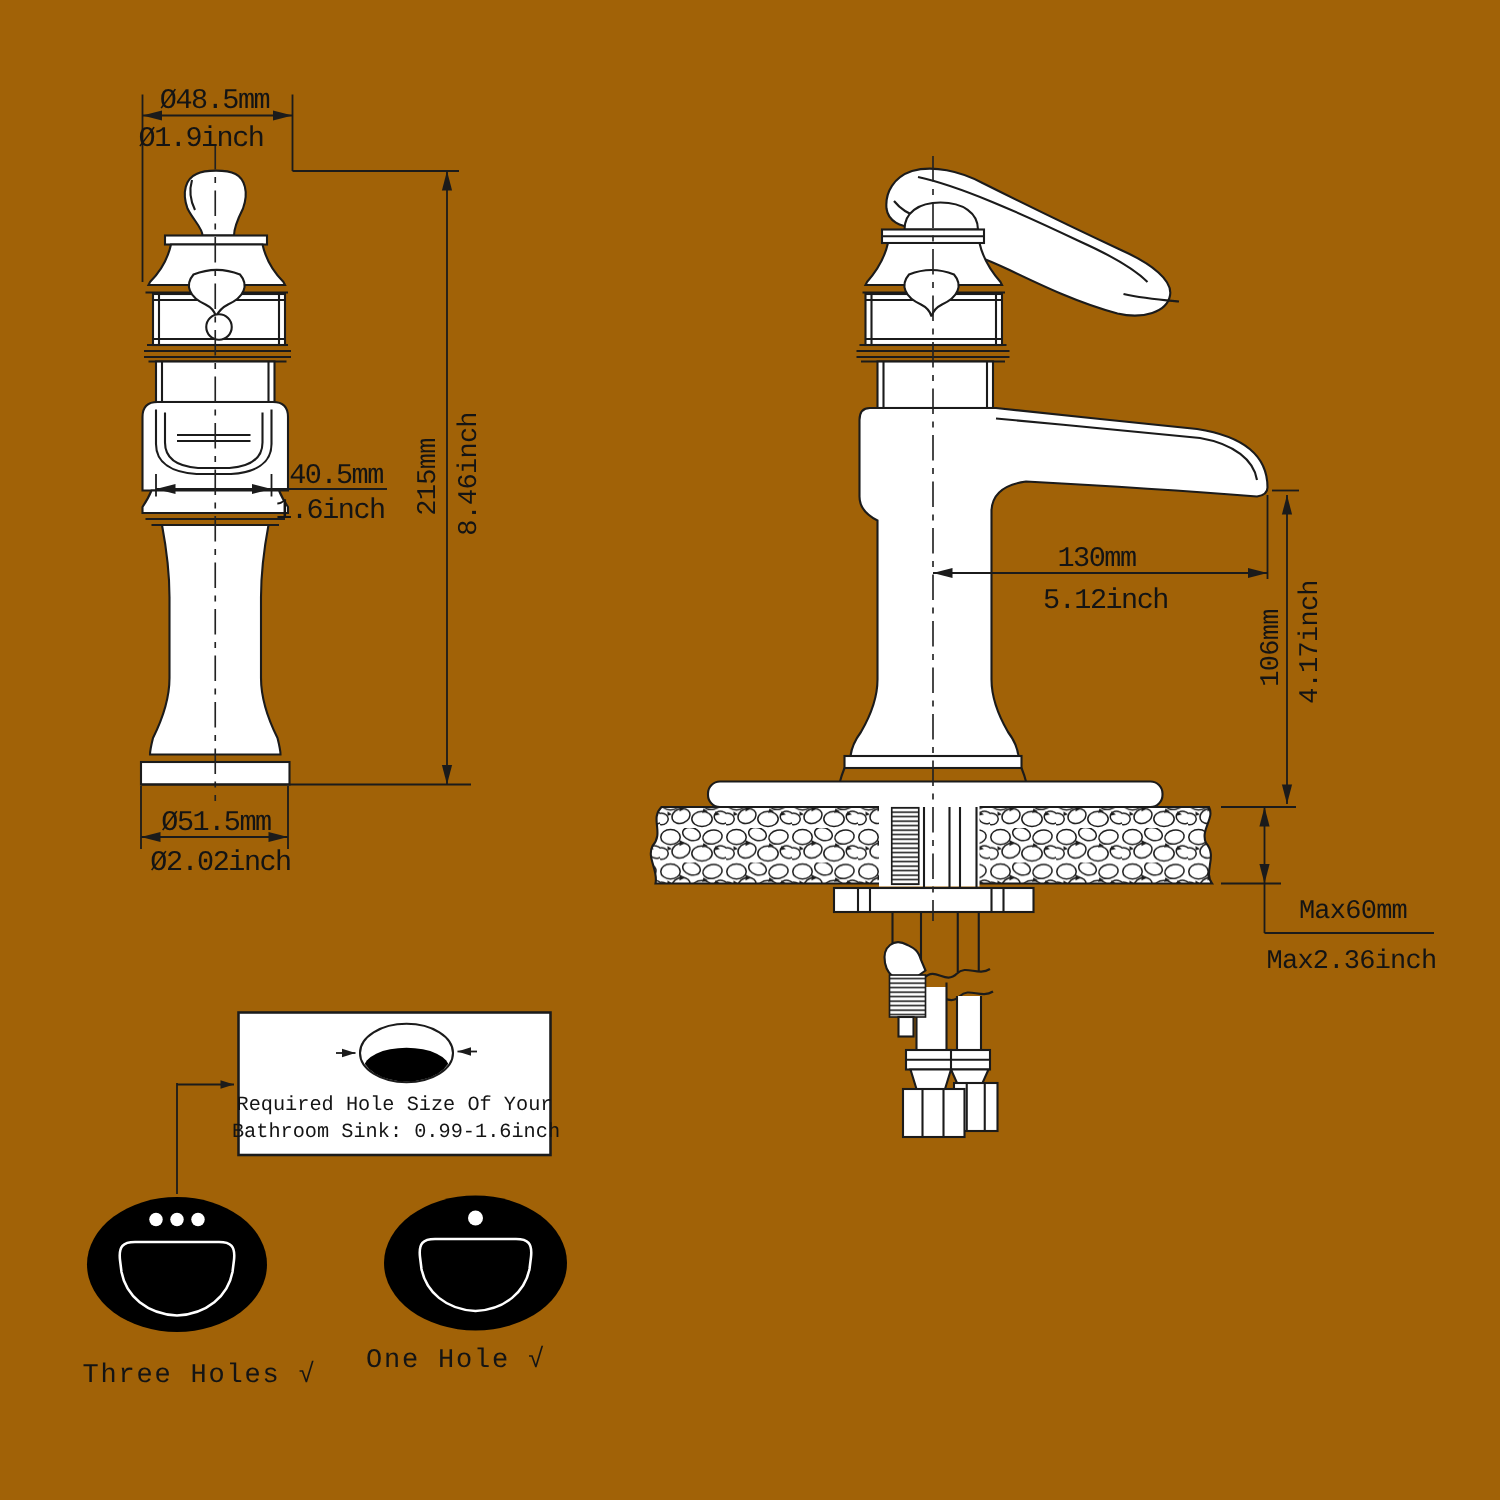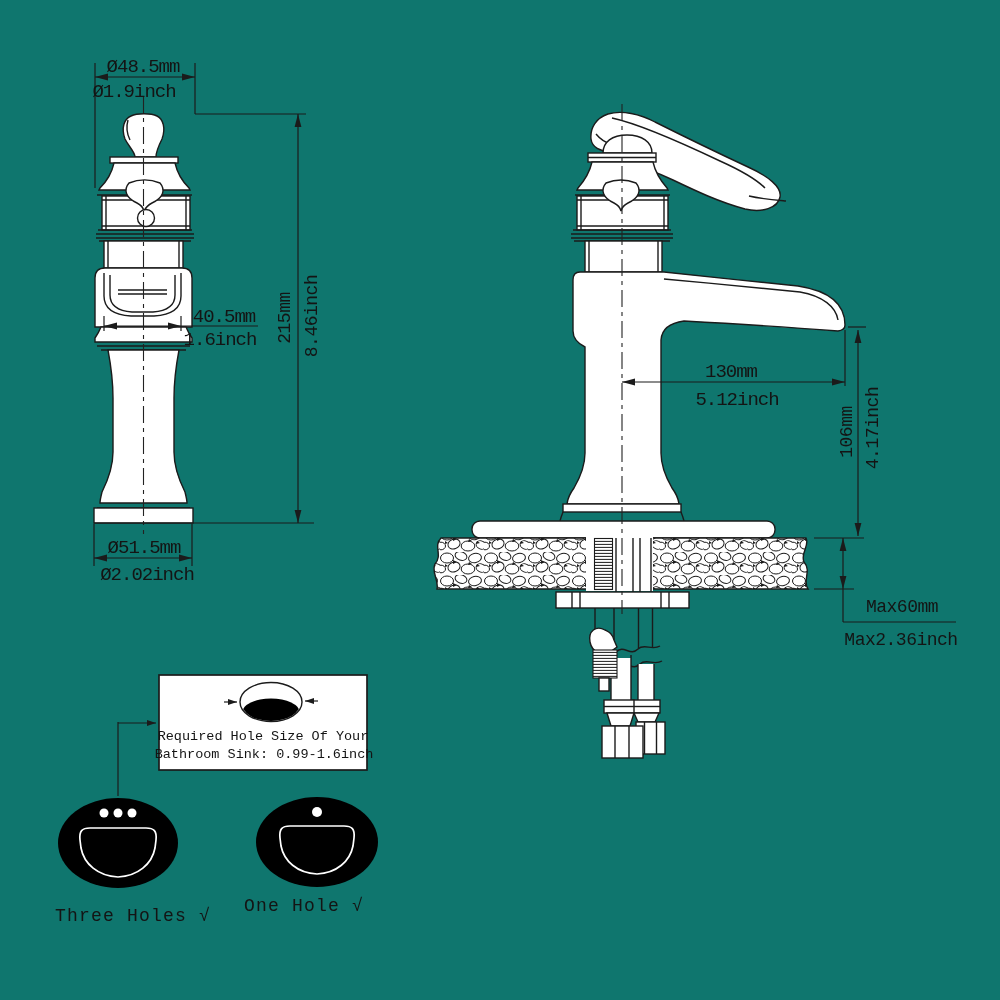--- a/index.html
+++ b/index.html
@@ -1,17 +1,17 @@
 <!DOCTYPE html>
 <html><head>
 <meta charset="utf-8">
 <style>
   html,body{margin:0;padding:0;background:#ffffff;}
   body{width:1000px;height:1000px;font-family:"Liberation Mono","DejaVu Sans Mono",monospace;}
-  #stage{width:1000px;height:1000px;position:relative;background:#0f766e;}
+  #stage{width:1000px;height:1000px;position:relative;background:#a16207;}
   svg{display:block;}
   svg text{fill:#141414;font-family:"Liberation Mono","DejaVu Sans Mono",monospace;}
   .t19{font-size:19px;letter-spacing:-1px;}
   .t18{font-size:18px;letter-spacing:-0.5px;}
   .t13{font-size:13.5px;}
   .tlabel{font-size:18px;letter-spacing:1.2px;}
   .mid{text-anchor:middle;}
   .ln{stroke:#1b1b1b;stroke-width:1.4;fill:none;}
   .part{fill:#ffffff;stroke:#1b1b1b;stroke-width:1.4;}
   .dim{stroke:#1b1b1b;stroke-width:1.2;fill:none;}

